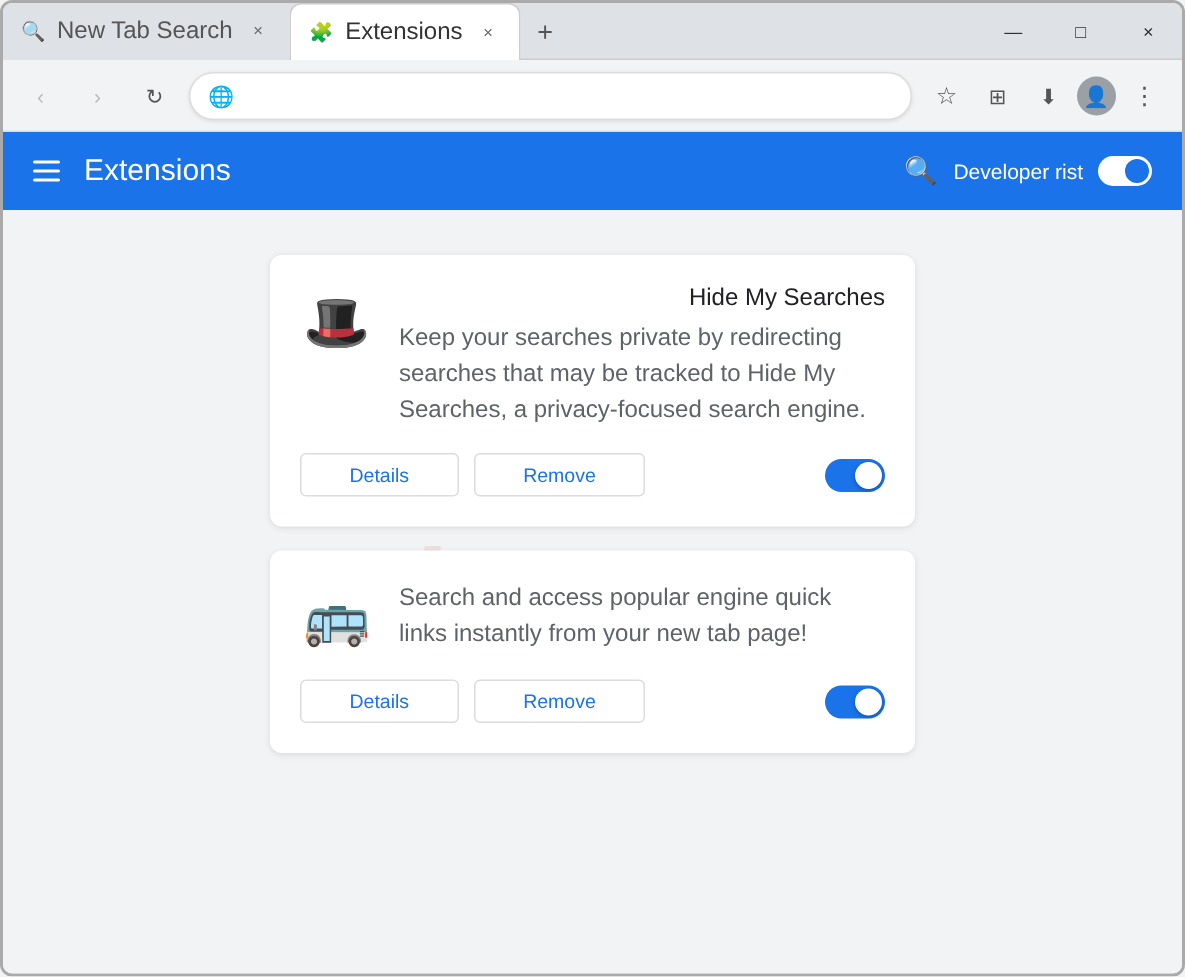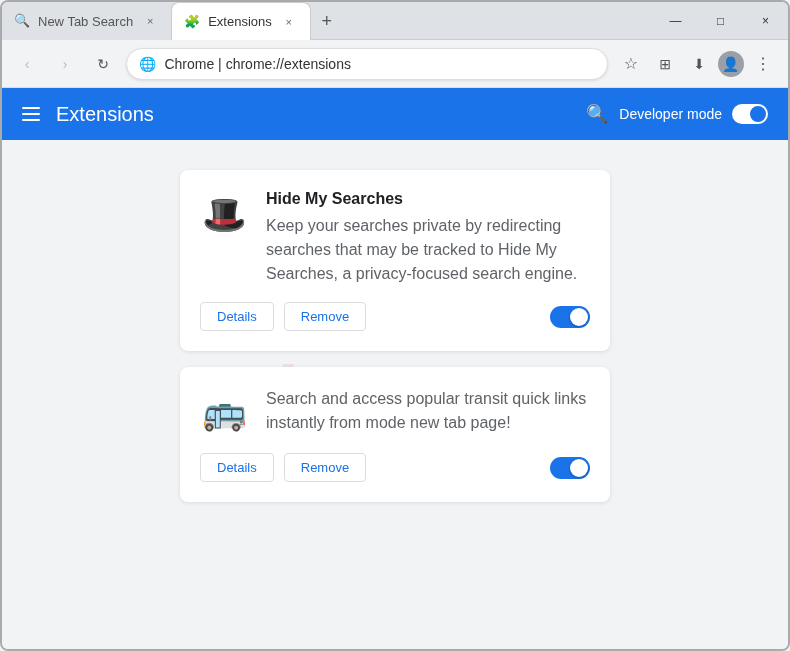--- a/index.html
+++ b/index.html
@@ -6,21 +6,21 @@
     body { font-family: 'Segoe UI', Arial, sans-serif; background: #f1f3f4; width: 790px; height: 651px; overflow: hidden; }
 
     
     .browser-window { width: 790px; height: 651px; border: 2px solid #aaa; border-radius: 8px; overflow: hidden; display: flex; flex-direction: column; }
 
     
     .title-bar { background: #dee1e6; display: flex; align-items: stretch; height: 38px; border-bottom: 1px solid #ccc; }
     .tab { display: flex; align-items: center; padding: 0 12px; height: 38px; gap: 8px; border-radius: 8px 8px 0 0; background: #fff; border: 1px solid #ccc; border-bottom: none; font-size: 13px; color: #333; max-width: 220px; }
     .tab.inactive { background: #dee1e6; border: none; color: #555; }
     .tab-icon { width: 16px; height: 16px; }
-    .tab-label { flex: 1; white-space: nowrap; overflow: hidden; text-overflow: ellipsis; font-size: 13px; }
+    .tab-label { flex: 1; white-space: nowrap; overflow: hidden; text-overflow: ellipsis; font-size: 16px; }
     .tab-close { width: 18px; height: 18px; border-radius: 50%; display: flex; align-items: center; justify-content: center; font-size: 11px; cursor: pointer; color: #666; }
     .new-tab-btn { display: flex; align-items: center; justify-content: center; width: 32px; height: 38px; font-size: 18px; color: #555; cursor: pointer; }
     .window-controls { margin-left: auto; display: flex; align-items: center; }
     .win-btn { width: 45px; height: 38px; display: flex; align-items: center; justify-content: center; font-size: 12px; cursor: pointer; color: #333; }
 
     
     .address-bar { background: #f1f3f4; height: 48px; display: flex; align-items: center; padding: 0 10px; gap: 8px; border-bottom: 1px solid #ddd; }
     .nav-btn { width: 30px; height: 30px; border-radius: 50%; display: flex; align-items: center; justify-content: center; cursor: pointer; color: #555; font-size: 14px; border: none; background: transparent; }
     .nav-btn.disabled { color: #bbb; cursor: default; }
     .address-input { flex: 1; height: 32px; border-radius: 16px; background: #fff; border: 1px solid #ddd; display: flex; align-items: center; padding: 0 12px; gap: 8px; font-size: 14px; color: #333; box-shadow: 0 1px 3px rgba(0,0,0,0.1); }
@@ -44,24 +44,24 @@
     .main-content { flex: 1; background: #f1f3f4; padding: 30px 20px; overflow-y: auto; position: relative; }
 
     
     .watermark { position: absolute; top: 50%; left: 50%; transform: translate(-50%, -50%); font-size: 80px; color: rgba(200, 100, 80, 0.12); font-weight: bold; white-space: nowrap; pointer-events: none; z-index: 0; font-style: italic; }
 
     
     .ext-card { background: #fff; border-radius: 8px; padding: 20px; margin: 0 auto 16px auto; max-width: 430px; box-shadow: 0 1px 4px rgba(0,0,0,0.1); position: relative; z-index: 1; }
     .ext-card-top { display: flex; align-items: flex-start; gap: 16px; margin-bottom: 16px; }
     .ext-logo { width: 50px; height: 50px; display: flex; align-items: center; justify-content: center; font-size: 36px; flex-shrink: 0; }
     .ext-info { flex: 1; }
-    .ext-name { font-size: 16px; font-weight: 700; color: #202124; margin-bottom: 6px; }
+    .ext-name { font-size: 16px; font-weight: 400; color: #202124; margin-bottom: 6px; text-align: right; }
     .ext-desc { font-size: 16px; color: #5f6368; line-height: 1.5; }
     .ext-card-bottom { display: flex; align-items: center; gap: 10px; }
-    .ext-btn { padding: 6px 16px; border: 1px solid #dadce0; border-radius: 4px; background: #fff; font-size: 13px; color: #1a73e8; cursor: pointer; font-weight: 500; }
+    .ext-btn { padding: 6px 32px; border: 1px solid #dadce0; border-radius: 4px; background: #fff; font-size: 13px; color: #1a73e8; cursor: pointer; font-weight: 500; }
     .ext-spacer { flex: 1; }
     .toggle-blue { width: 40px; height: 22px; background: #1a73e8; border-radius: 11px; position: relative; cursor: pointer; }
     .toggle-blue-knob { width: 18px; height: 18px; background: #fff; border-radius: 50%; position: absolute; top: 2px; right: 2px; box-shadow: 0 1px 3px rgba(0,0,0,0.3); }
   </style>
 </head>
 <body>
 
 <div class="browser-window">
 
   <div class="title-bar">
@@ -84,41 +84,40 @@
       <div class="win-btn close">×</div>
     </div>
   </div>
 
   <div class="address-bar">
     <button class="nav-btn disabled">‹</button>
     <button class="nav-btn disabled">›</button>
     <button class="nav-btn">↻</button>
     <div class="address-input">
       <span style="color:#1a73e8;font-size:14px;">🌐</span>
-      <span class="address-url">Chrome | chrome://extensions</span>
     </div>
     <div class="toolbar-icons">
       <div class="toolbar-icon-btn">☆</div>
       <div class="toolbar-icon-btn" style="font-size:14px;">⊞</div>
       <div class="toolbar-icon-btn" style="font-size:14px;">⬇</div>
       <div class="avatar">👤</div>
       <div class="toolbar-icon-btn">⋮</div>
     </div>
   </div>
 
   <div class="ext-header">
     <div class="hamburger">
       <span></span>
       <span></span>
       <span></span>
     </div>
     <span class="ext-title">Extensions</span>
     <div class="ext-header-right">
       <span class="search-icon-white">🔍</span>
-      <span class="dev-mode-label">Developer mode</span>
+      <span class="dev-mode-label">Developer rist</span>
       <div class="toggle">
         <div class="toggle-knob"></div>
       </div>
     </div>
   </div>
 
   <div class="main-content">
     <div class="watermark">rist.com</div>
 
     <div class="ext-card">
@@ -136,21 +135,21 @@
         <div class="toggle-blue">
           <div class="toggle-blue-knob"></div>
         </div>
       </div>
     </div>
 
     <div class="ext-card">
       <div class="ext-card-top">
         <div class="ext-logo">🚌</div>
         <div class="ext-info">
-          <div class="ext-desc">Search and access popular transit quick links instantly from mode new tab page!</div>
+          <div class="ext-desc">Search and access popular engine quick links instantly from your new tab page!</div>
         </div>
       </div>
       <div class="ext-card-bottom">
         <button class="ext-btn">Details</button>
         <button class="ext-btn">Remove</button>
         <div class="ext-spacer"></div>
         <div class="toggle-blue">
           <div class="toggle-blue-knob"></div>
         </div>
       </div>

